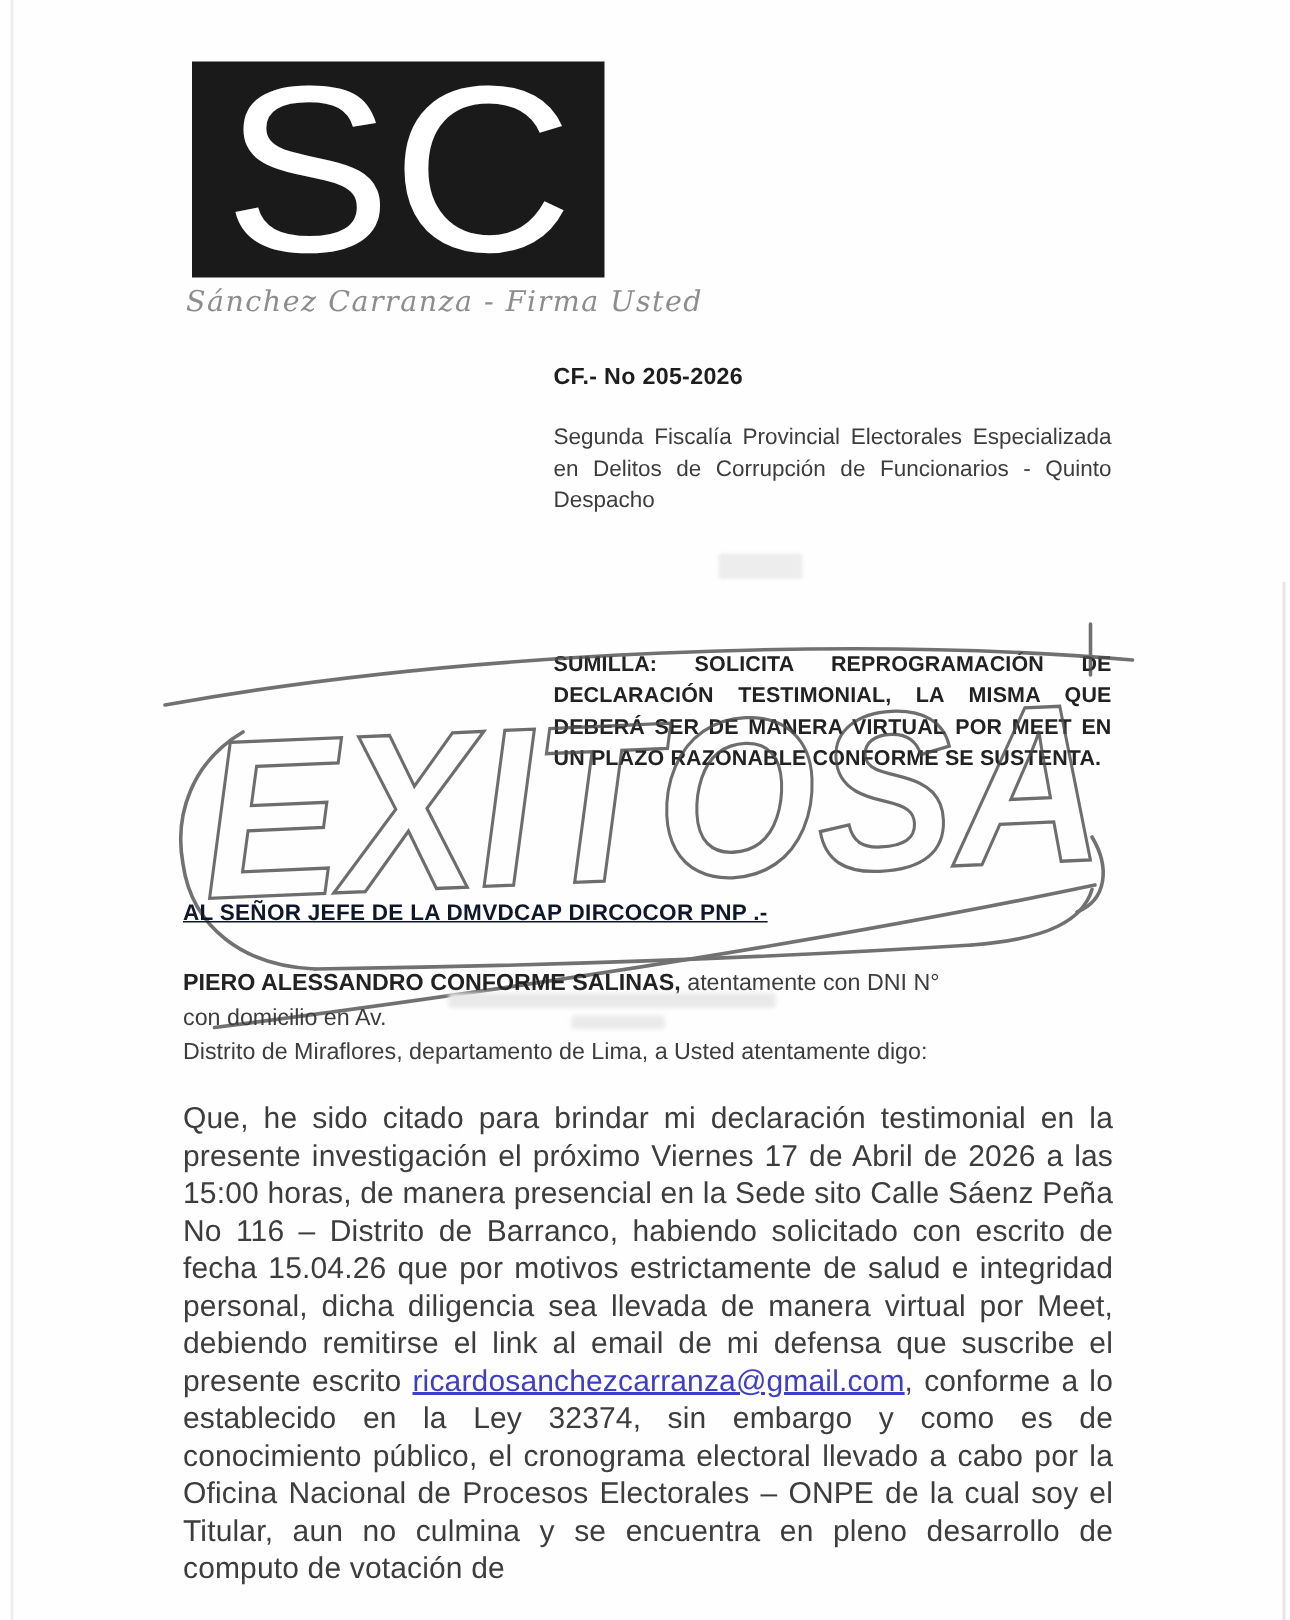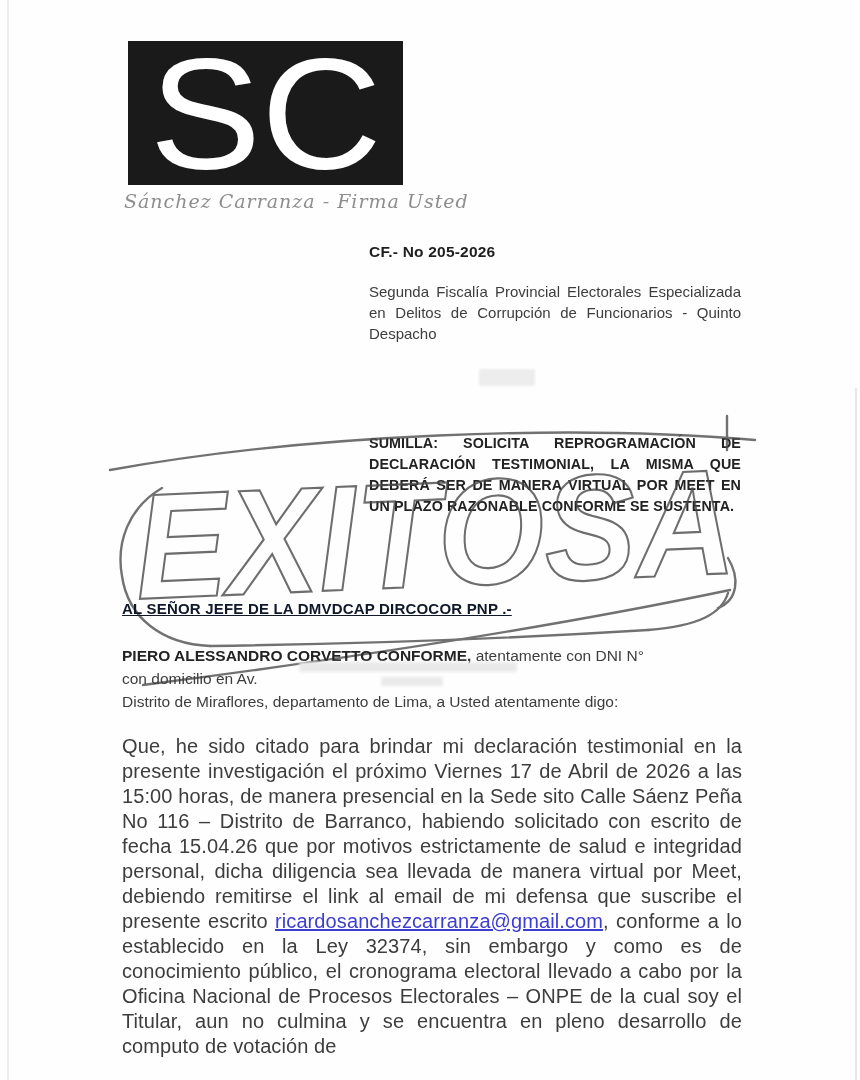--- a/index.html
+++ b/index.html
@@ -102,21 +102,21 @@
       <path d="M 630,182 C 520,205 330,240 43,277"></path>
       <path d="M 627,8 L 627,42"></path>
     </g>
     <text x="335" y="178" text-anchor="middle" font-family="Liberation Sans, sans-serif" font-style="italic" font-weight="bold" font-size="150" textLength="600" lengthAdjust="spacingAndGlyphs" fill="none" stroke="#4a4a4a" stroke-width="2.2" transform="rotate(-2.5 335 130)">EXITOSA</text>
   </svg>
 
   <div class="addressee">AL SEÑOR JEFE DE LA DMVDCAP DIRCOCOR PNP .-</div>
 
   <div class="intro">
     <div>
-      <span class="name">PIERO ALESSANDRO CORVETTO CONFORME,</span><span> atentamente con DNI N°</span>
+      <span class="name">PIERO ALESSANDRO CONFORME SALINAS,</span><span> atentamente con DNI N°</span>
     </div>
     <div>con domicilio en Av.</div>
     <div>Distrito de Miraflores, departamento de Lima, a Usted atentamente digo:</div>
   </div>
 
   <div class="redaction red-2"></div>
   <div class="redaction red-3"></div>
 
   <div class="body-par">
     <span>Que, he sido citado para brindar mi declaración testimonial en la presente investigación el próximo Viernes 17 de Abril de 2026 a las 15:00 horas, de manera presencial en la Sede sito Calle Sáenz Peña No 116 – Distrito de Barranco, habiendo solicitado con escrito de fecha 15.04.26 que por motivos estrictamente de salud e integridad personal, dicha diligencia sea llevada de manera virtual por Meet, debiendo remitirse el link al email de mi defensa que suscribe el presente escrito </span><span class="email-link">ricardosanchezcarranza@gmail.com</span><span>, conforme a lo establecido en la Ley 32374, sin embargo y como es de conocimiento público, el cronograma electoral llevado a cabo por la Oficina Nacional de Procesos Electorales – ONPE de la cual soy el Titular, aun no culmina y se encuentra en pleno desarrollo de computo de votación de</span>

